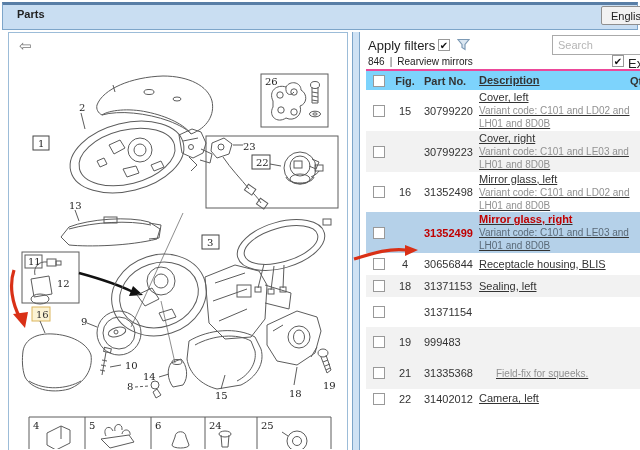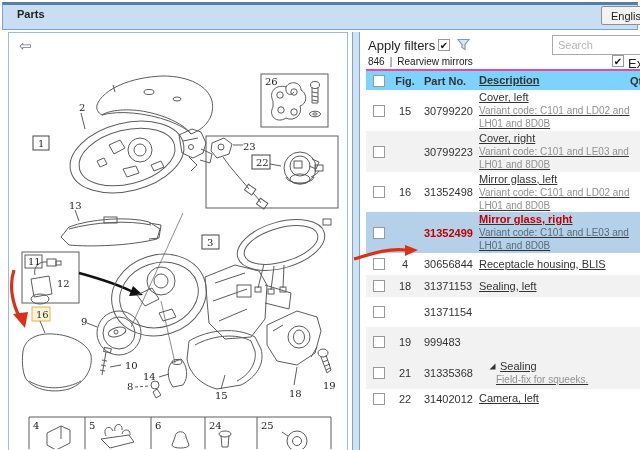--- a/index.html
+++ b/index.html
@@ -348,23 +348,20 @@
     <span class="c-fig">19</span>
     <span class="c-part">999483</span>
   </div>
 
 
   <div class="row gray" style="height:32px">
     <span class="cb c-cb"></span>
     <span class="c-fig">21</span>
     <span class="c-part">31335368</span>
     <div class="c-desc">
-        <div class="d1" style="padding-left:10px"><svg width="7" height="7" viewBox="0 0 7 7" style="margin-right:4px">
-            <polygon points="0.5,6.5 6.5,6.5 6.5,0.5" fill="#333"></polygon>
-          </svg><span>Sealing</span></div>
         <div class="sub" style="padding-left:17px">Field-fix for squeeks.</div>
       </div>
   </div>
 
   <div class="row top" style="height:34px">
     <span class="cb c-cb"></span>
     <span class="c-fig">22</span>
     <span class="c-part">31402012</span>
     <div class="c-desc" style="padding-top:3px">
         <div class="d1">Camera, left</div>

